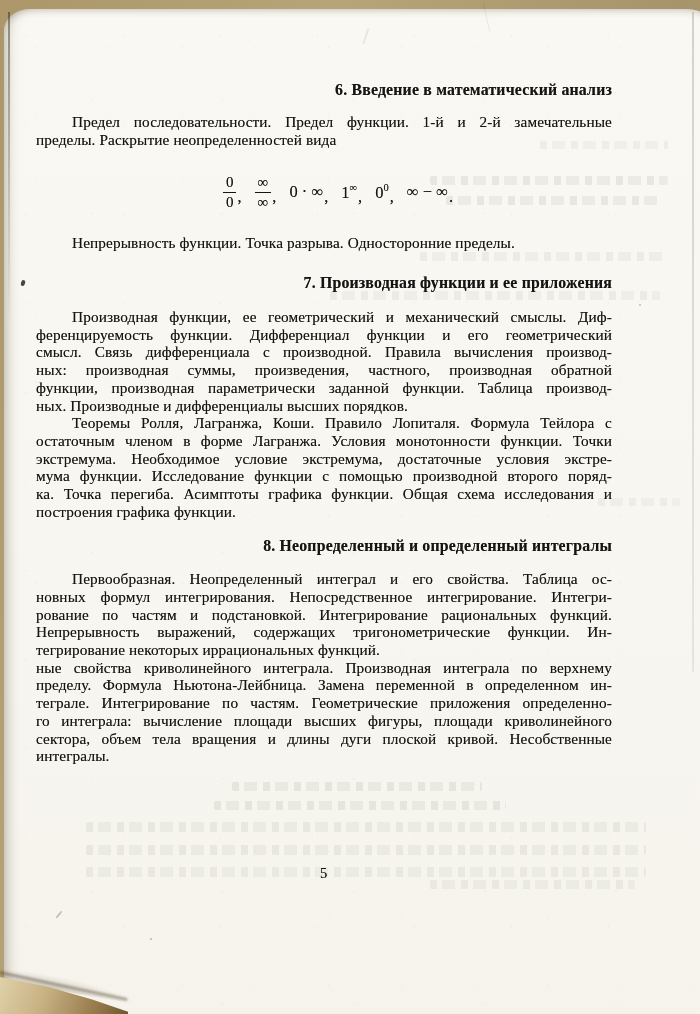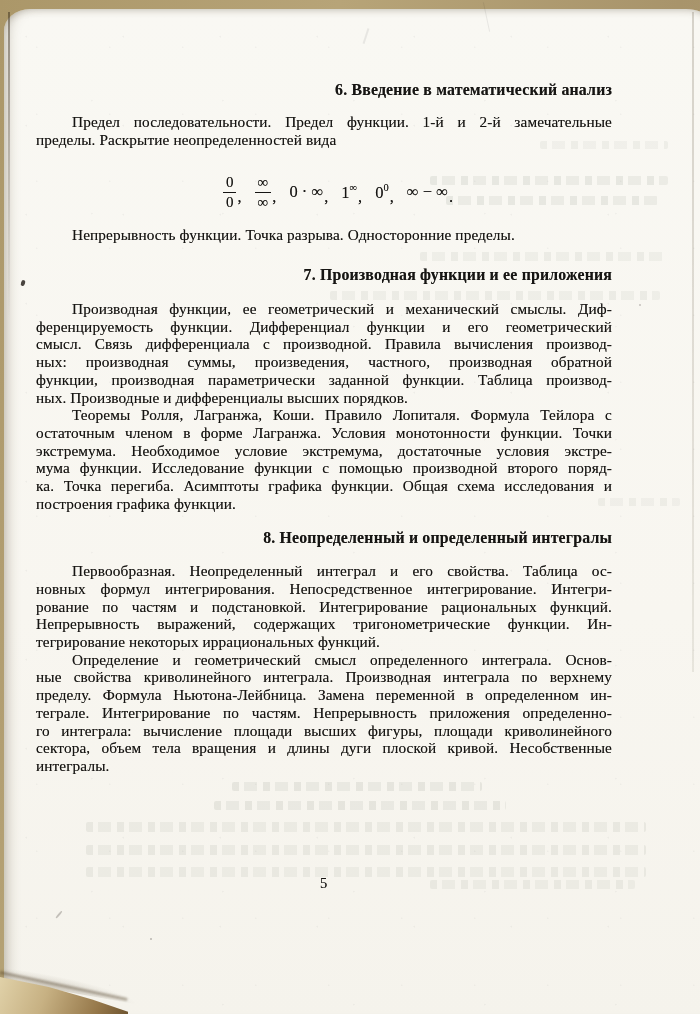--- a/index.html
+++ b/index.html
@@ -66,21 +66,21 @@
     position:absolute;left:4px;top:9px;right:0;z-index:2;
     padding-left:32px;padding-right:88px;
     color:#161513;
     font-size:15.3px;
     text-shadow:0 0 .6px rgba(25,22,18,.55);
   }
   .h{font-weight:bold;text-align:right;font-size:15.8px;line-height:20px;letter-spacing:.2px;}
   .sec[data-sec="h6"]{margin-top:71px;}
   .sec[data-sec="p6a"]{margin-top:13px;}
   .sec[data-sec="formula"]{margin-top:20px;}
-  .sec[data-sec="p6b"]{margin-top:10px;}
+  .sec[data-sec="p6b"]{margin-top:18px;}
   .sec[data-sec="h7"]{margin-top:21px;}
   .sec[data-sec="p7a"]{margin-top:15px;}
   .sec[data-sec="h8"]{margin-top:16px;}
   .sec[data-sec="p8a"]{margin-top:14px;}
   .para{width:100%;}
   .line{height:17.7px;line-height:17.7px;text-align:justify;text-align-last:justify;letter-spacing:.1px;}
   .line.last{text-align:right;text-align-last:left;}
   .line.ind{text-indent:36px;}
   
   .formula{height:48px;display:flex;align-items:center;justify-content:center;
@@ -174,24 +174,23 @@
     </div>
     <div class="sec h" data-sec="h8">8. Неопределенный и определенный интегралы</div>
     <div class="sec para" data-sec="p8a">
       <div class="line ind">Первообразная. Неопределенный интеграл и его свойства. Таблица ос-</div>
       <div class="line">новных формул интегрирования. Непосредственное интегрирование. Интегри-</div>
       <div class="line">рование по частям и подстановкой. Интегрирование рациональных функций.</div>
       <div class="line">Непрерывность выражений, содержащих тригонометрические функции. Ин-</div>
       <div class="line last">тегрирование некоторых иррациональных функций.</div>
     </div>
     <div class="sec para" data-sec="p8b">
-      <div class="line ind">Определение и геометрический смысл определенного интеграла. Основ-</div>
       <div class="line">ные свойства криволинейного интеграла. Производная интеграла по верхнему</div>
       <div class="line">пределу. Формула Ньютона-Лейбница. Замена переменной в определенном ин-</div>
-      <div class="line">теграле. Интегрирование по частям. Непрерывность приложения определенно-</div>
+      <div class="line">теграле. Интегрирование по частям. Геометрические приложения определенно-</div>
       <div class="line">го интеграла: вычисление площади высших фигуры, площади криволинейного</div>
       <div class="line">сектора, объем тела вращения и длины дуги плоской кривой. Несобственные</div>
       <div class="line last">интегралы.</div>
     </div>
     <div class="pagenum">5</div>
 </div>
 
 <div class="curl-shadow"></div>
 <div class="curl"></div>
 <div class="curl-ridge"></div>

